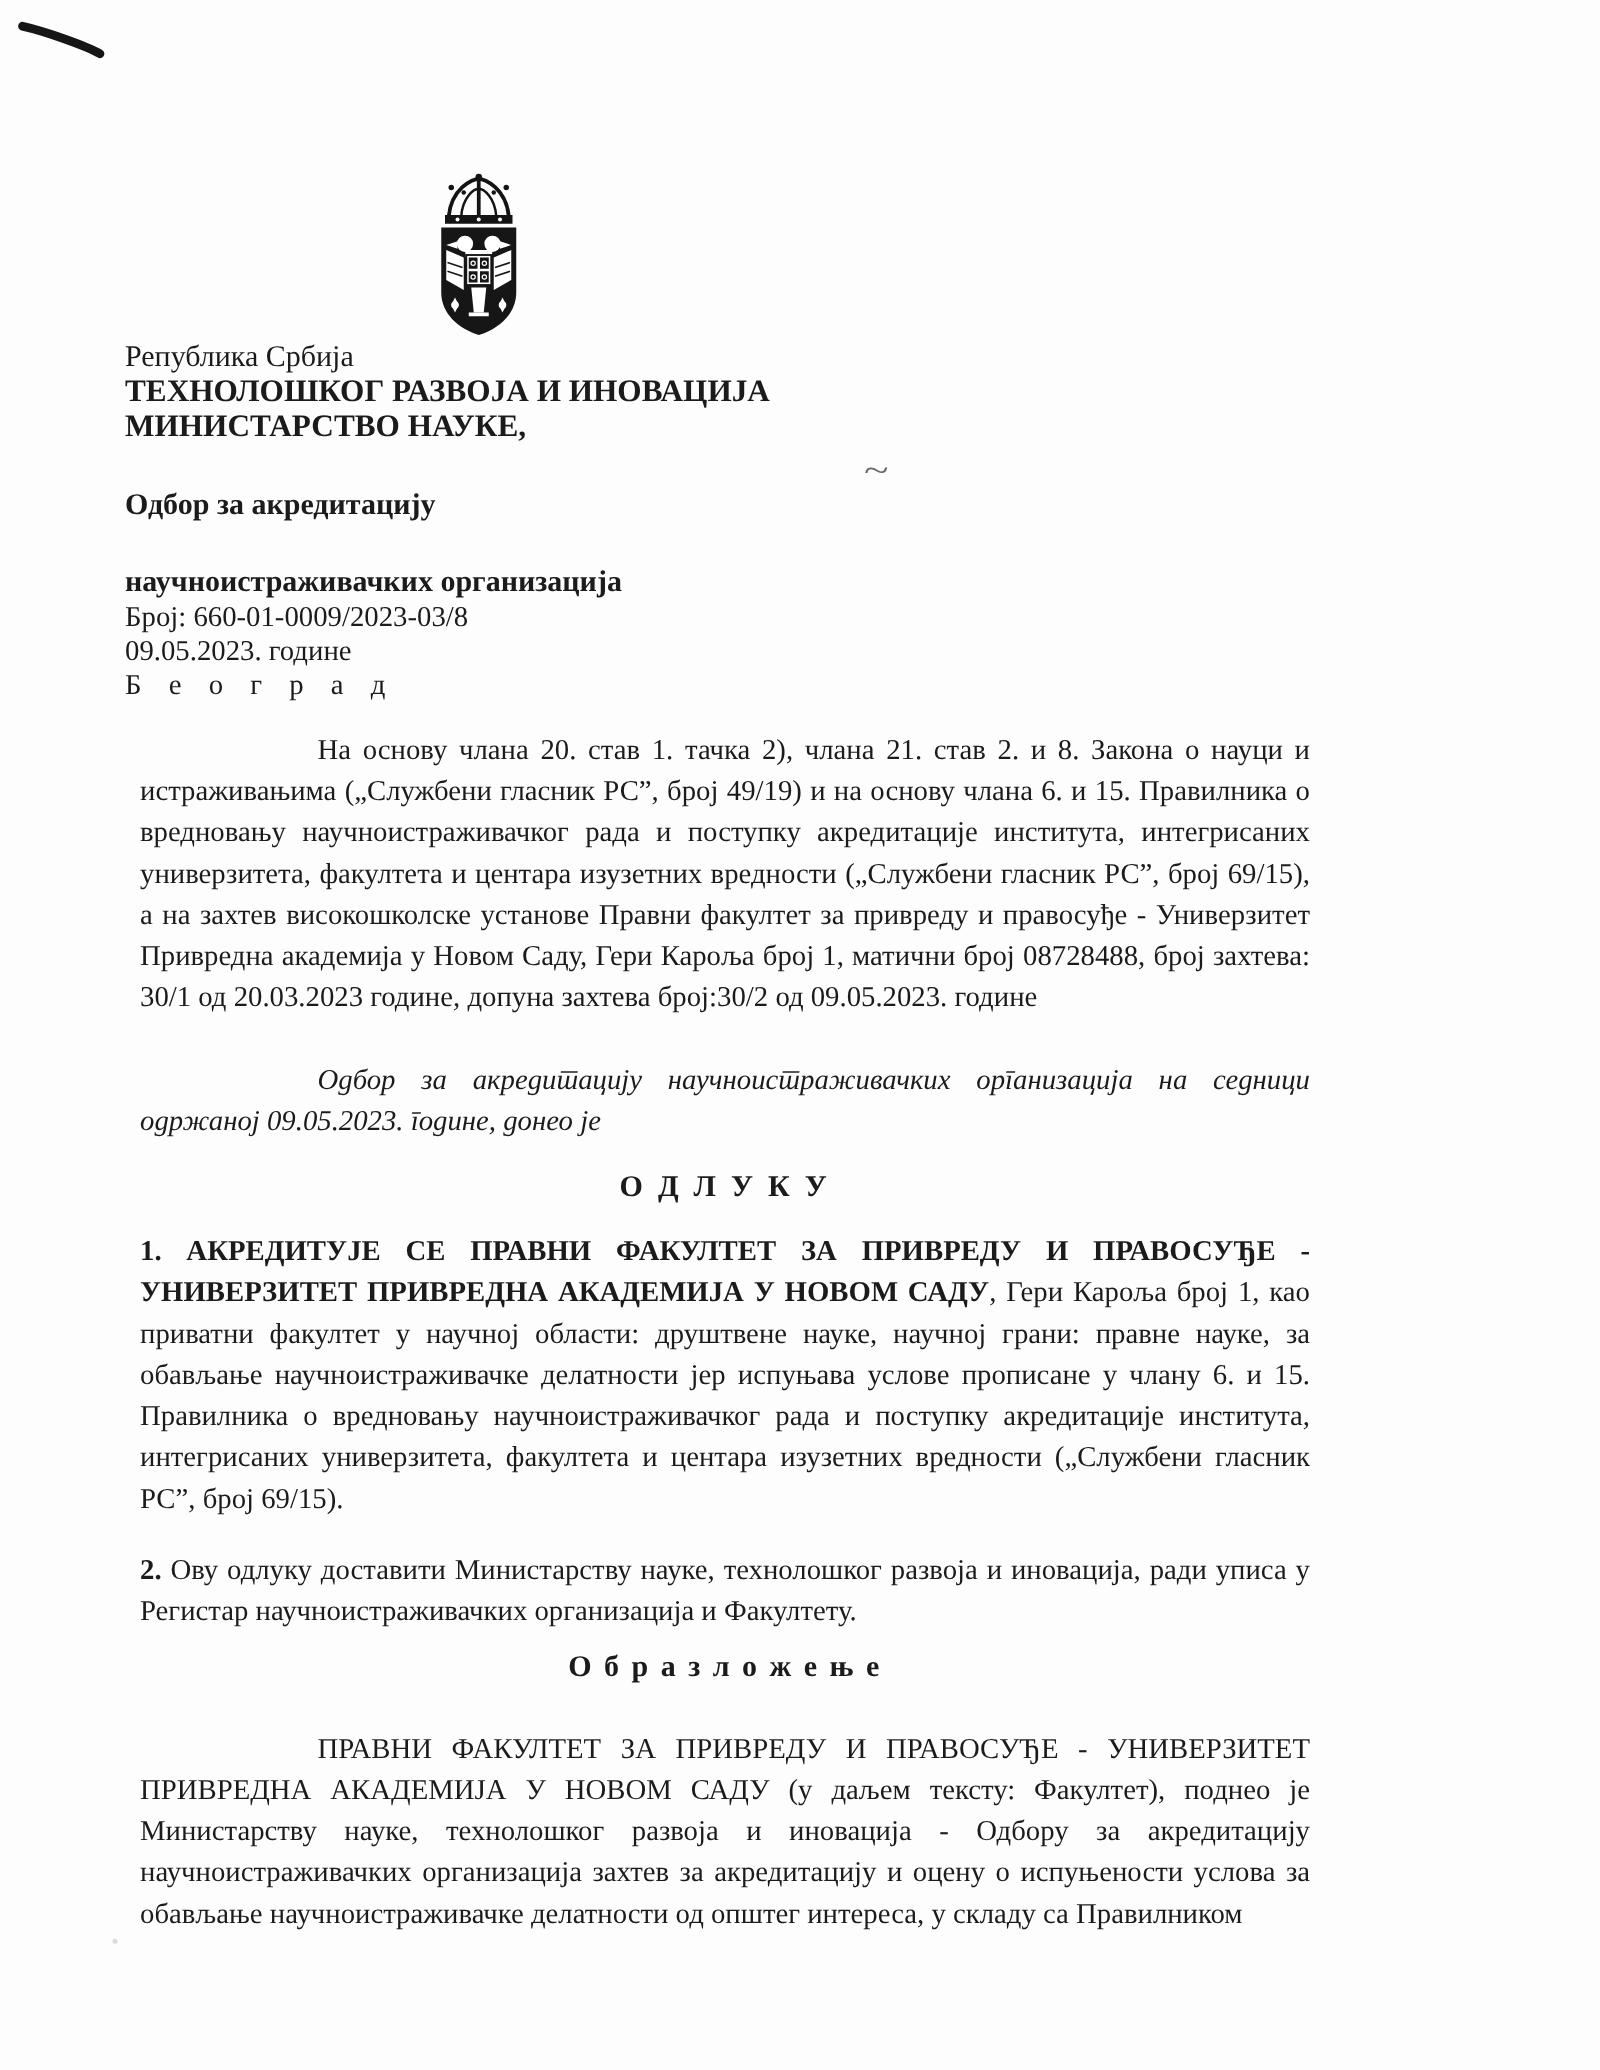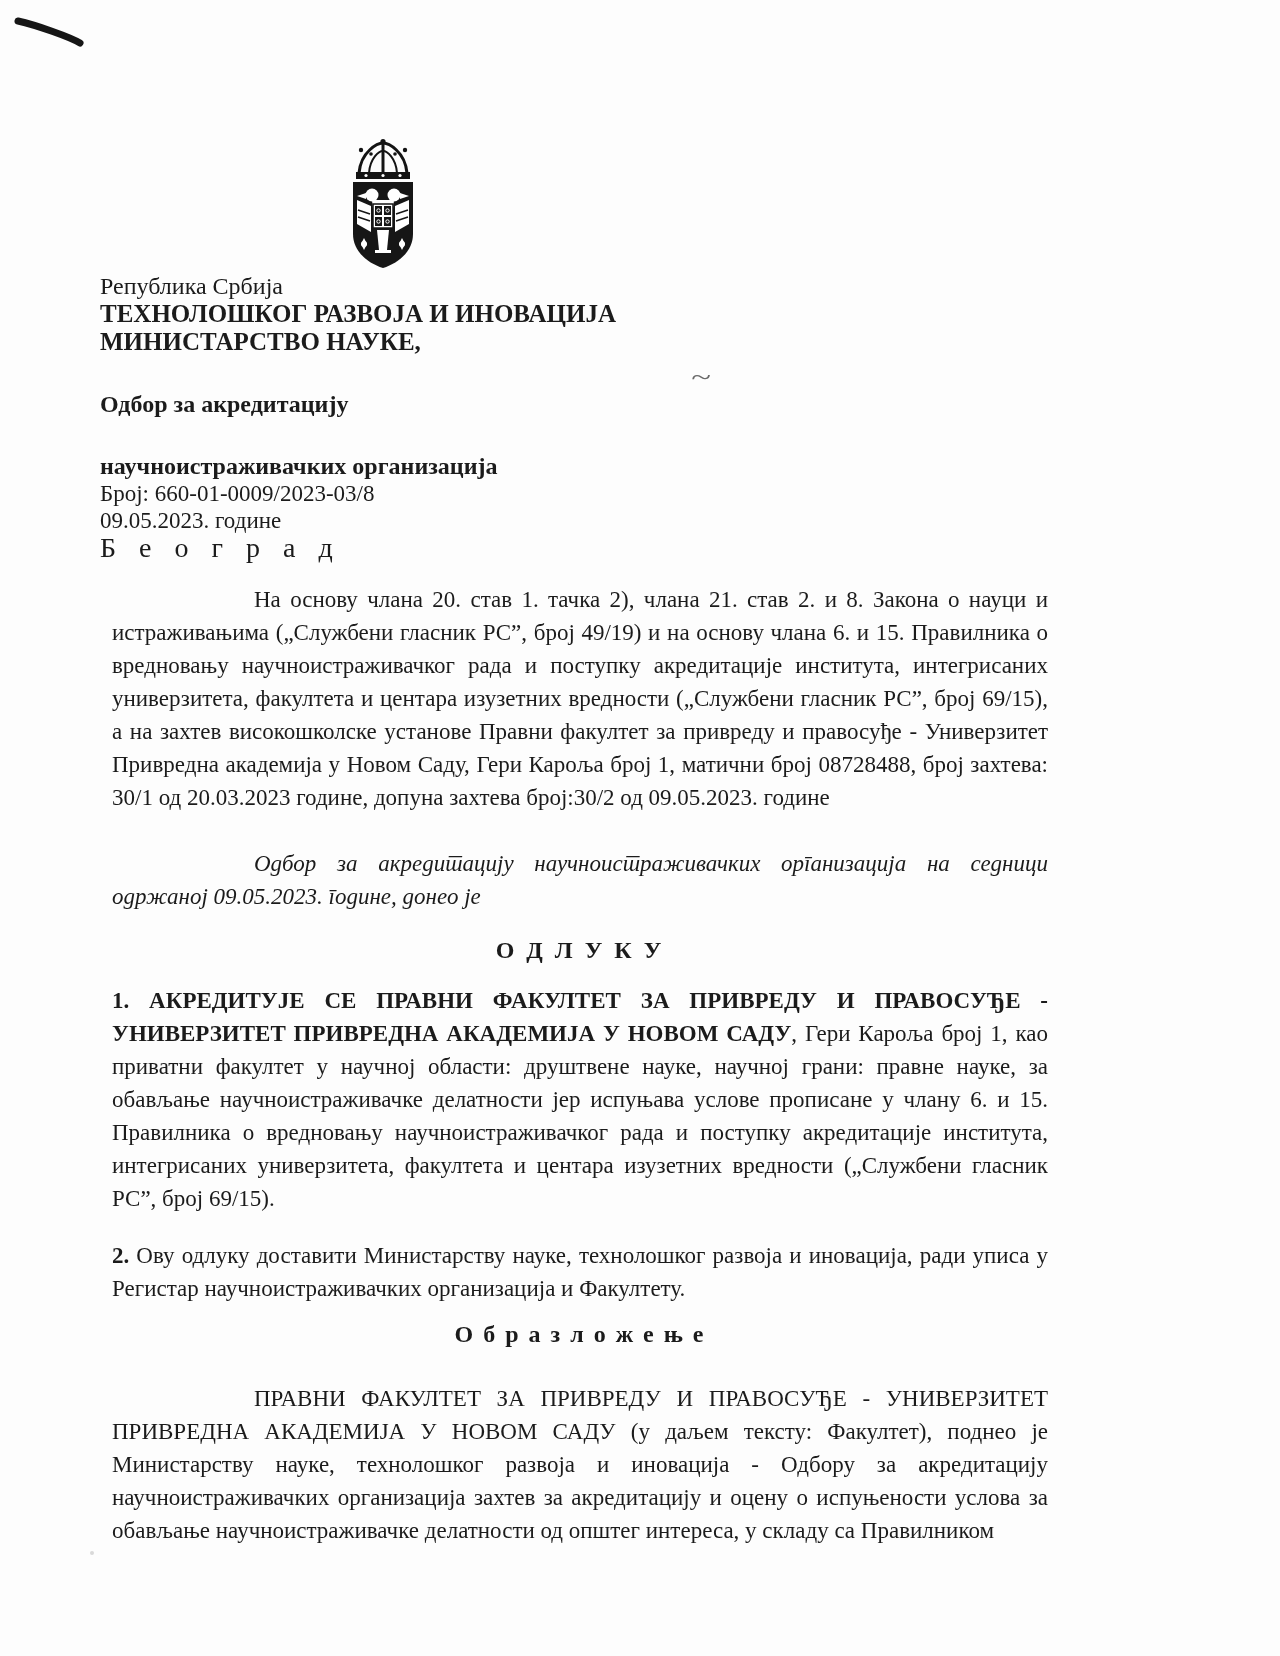--- a/index.html
+++ b/index.html
@@ -32,21 +32,21 @@
   
   .letterhead {
     position: absolute; left: 100px; top: 272px; width: 560px;
     text-align: left; line-height: 28px;
   }
   .lh-country  { font-size: 24px; }
   .lh-ministry { font-size: 25px; font-weight: bold; }
   .lh-board    { font-size: 24px; font-weight: bold; line-height: 27px; margin-top: 35px; }
   .lh-number   { font-size: 23px; line-height: 27px; }
   .lh-date     { font-size: 23px; line-height: 27px; }
-  .lh-city     { font-size: 28px; line-height: 27px; letter-spacing: 8px; font-family: Liberation Serif, serif; }
+  .lh-city     { font-size: 23px; line-height: 27px; letter-spacing: 8px; font-family: Liberation Serif, serif; }
 
   
   .doc-body {
     position: absolute; left: 112px; top: 535px; width: 936px;
     font-size: 23px; line-height: 33px;
     text-align: justify;
     margin-top: 48px;
   }
   .doc-body p { margin: 0; }
   .indent { text-indent: 142px; }

